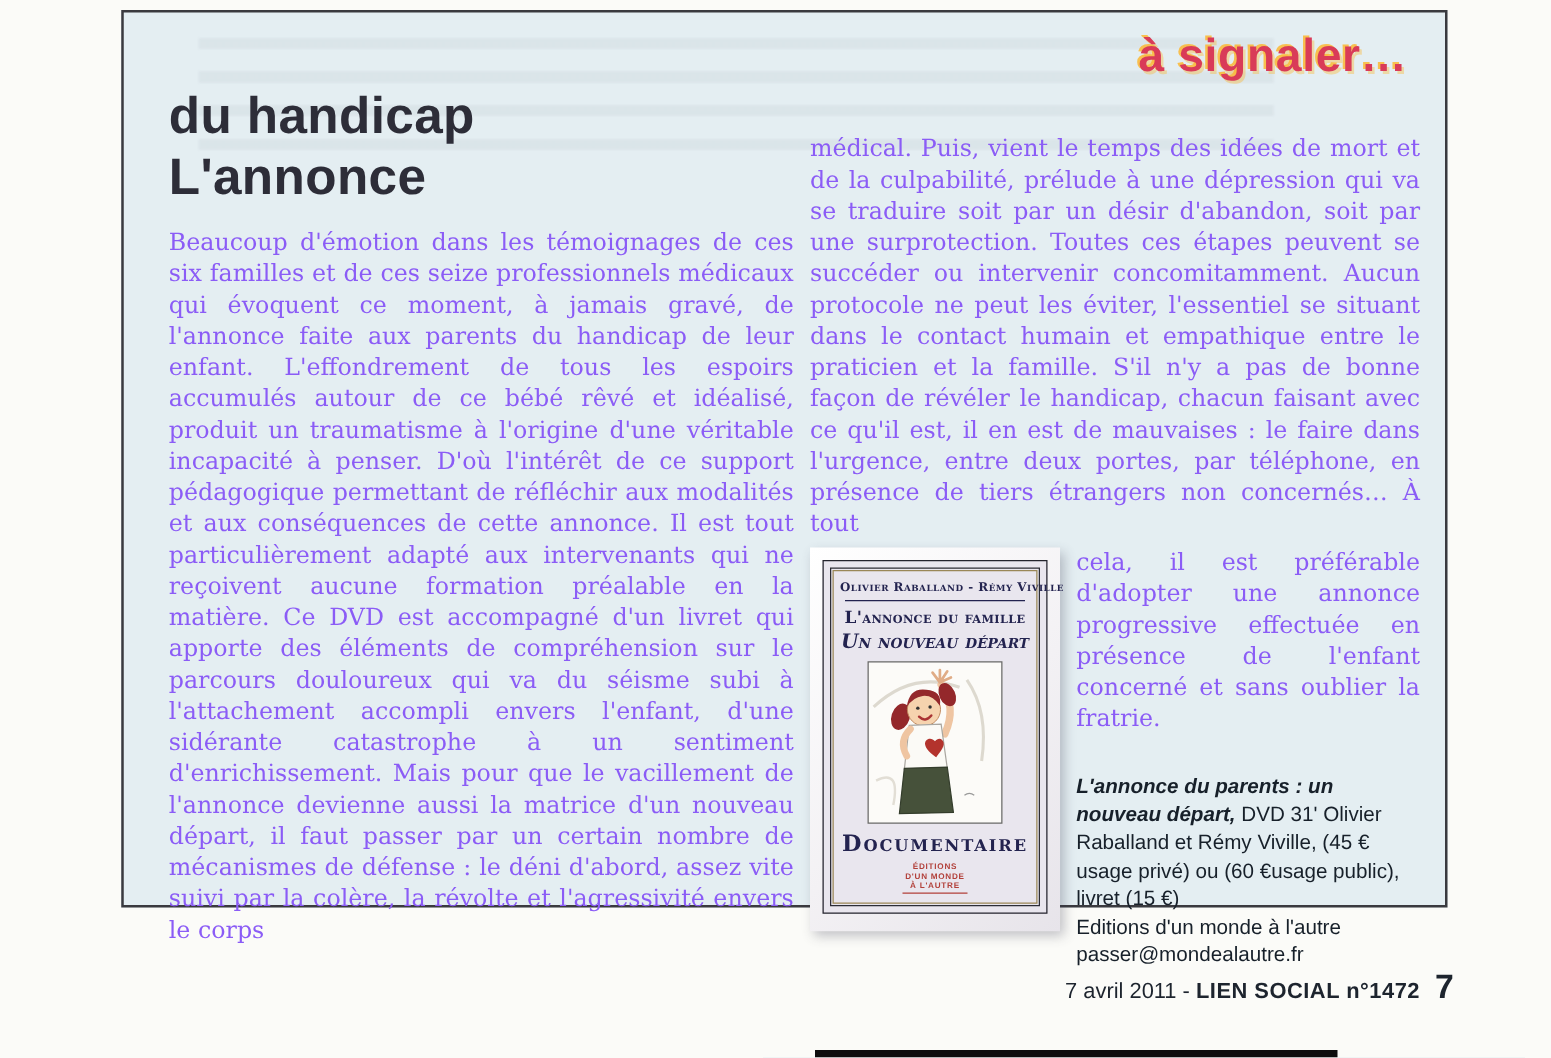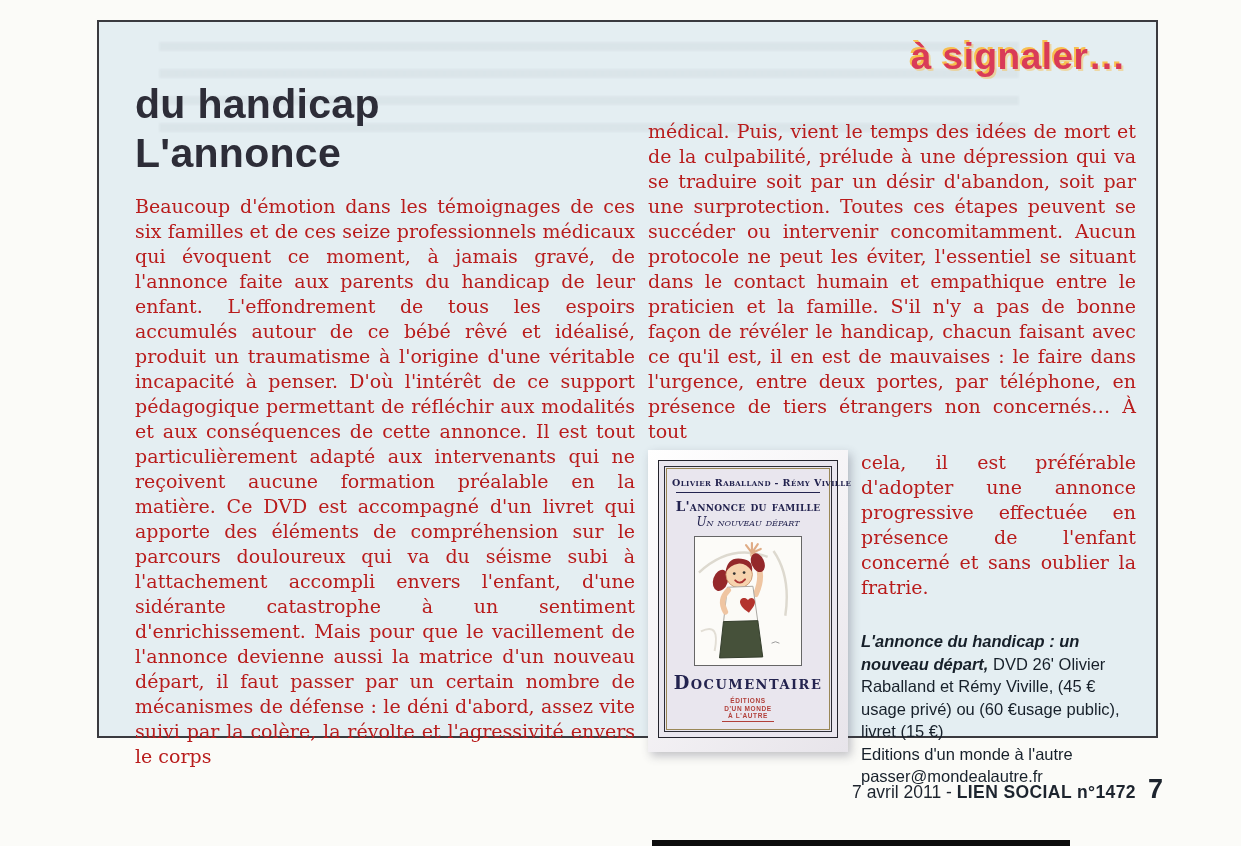--- a/index.html
+++ b/index.html
@@ -7,21 +7,21 @@
   body {
     background: #fbfbf8;
     font-family: "DejaVu Serif", serif;
     position: relative;
     overflow: hidden;
   }
 
   
   .page-box {
     position: absolute;
-    left: 97px; top: 20px;
+    left: 97px; top: 8px;
     width: 1061px; height: 718px;
     background: #e4eef2;
     border: 2px solid #3a3a3f;
   }
   
   .bleed {
     position: absolute;
     left: 60px; top: 20px; width: 860px; height: 100px;
     background: repeating-linear-gradient(
       180deg,
@@ -52,21 +52,21 @@
     font-size: 41px;
     line-height: 49px;
     color: #2d2d38;
     letter-spacing: 0.3px;
   }
 
   
   .body-text {
     font-size: 19px;
     line-height: 25px;
-    color: #b91c1c;
+    color: #8b5cf6;
     text-align: justify;
   }
   .col-left {
     position: absolute;
     left: 36px; top: 172px;
     width: 500px;
   }
   .col-right {
     position: absolute;
     left: 549px; top: 97px;
@@ -113,22 +113,22 @@
   .dvd-rule { height: 1px; background: #23234f; margin: 4px 4px 5px; }
   .dvd-title {
     font-size: 13.5px;
     font-weight: bold;
     font-variant: small-caps;
     letter-spacing: 0.3px;
     color: #23234f;
     white-space: nowrap;
   }
   .dvd-subtitle {
-    font-size: 12px;
-    font-weight: normal;
+    font-size: 16px;
+    font-weight: bold;
     font-style: italic;
     font-variant: small-caps;
     color: #23234f;
     margin-top: 1px;
   }
   .dvd-illus {
     width: 108px; height: 130px;
     margin: 7px auto 6px;
     border: 1px solid #666;
     background: #fcfbf8;
@@ -252,21 +252,21 @@
               </div>
             </div>
           </div>
         </div>
       </div>
 
       <div class="right-cell">
         <p class="body-text">cela, il est préférable d'adopter une annonce progressive effectuée en présence de l'enfant concerné et sans oublier la fratrie.</p>
 
         <div class="caption">
-          <p><span class="cap-title">L'annonce du handicap : un nouveau départ,</span><span> DVD 26' Olivier Raballand et Rémy Viville, (45 € usage privé) ou (60 €usage public), livret (15 €)</span></p>
+          <p><span class="cap-title">L'annonce du parents : un nouveau départ,</span><span> DVD 31' Olivier Raballand et Rémy Viville, (45 € usage privé) ou (60 €usage public), livret (15 €)</span></p>
           <p>Editions d'un monde à l'autre</p>
           <p>passer@mondealautre.fr</p>
         </div>
       </div>
 
     </div>
   </div>
 
 </div>
 

